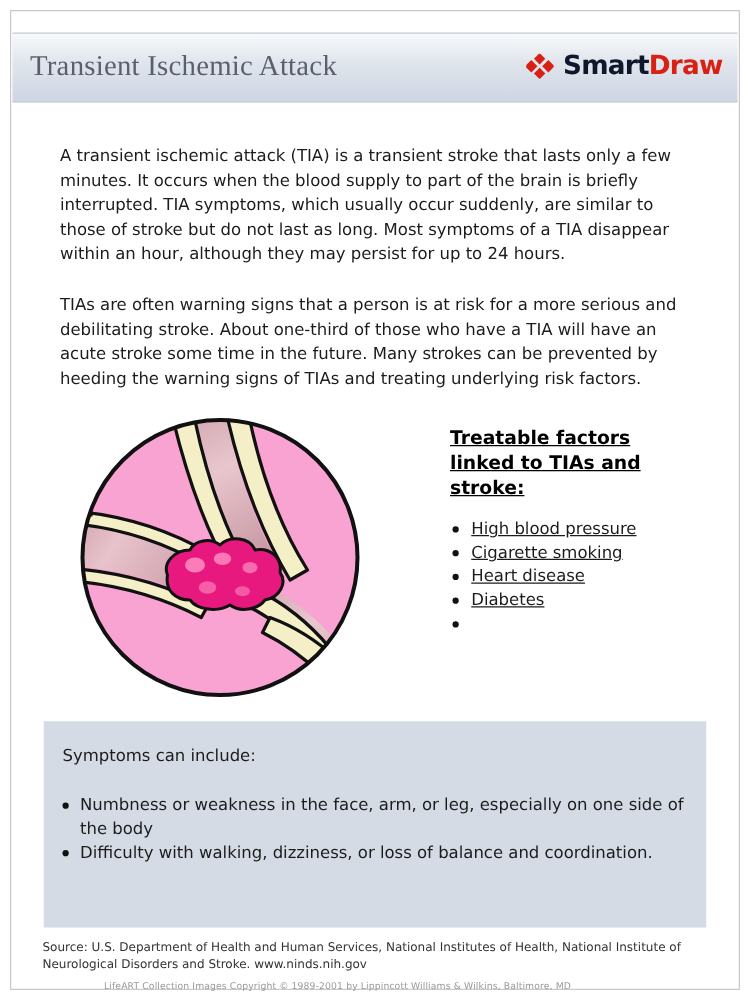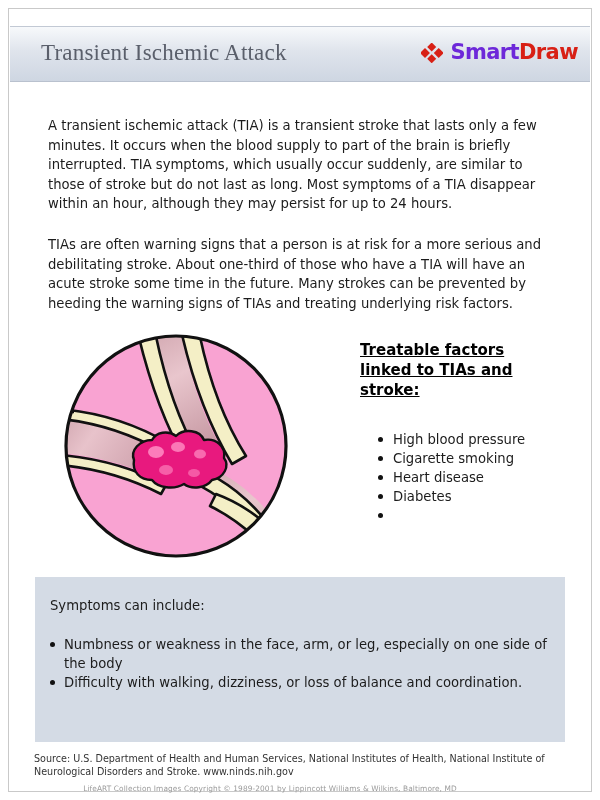--- a/index.html
+++ b/index.html
@@ -51,21 +51,20 @@
   }
   .header-title {
     position: absolute;
     left: 24px;
     top: 40px;
     font-family: "Liberation Serif", "DejaVu Serif", serif;
     font-size: 23px;
     color: #5a5f6b;
     letter-spacing: 0.2px;
     white-space: nowrap;
-    margin-left: 17px;
   }
 
   .logo {
     position: absolute;
     right: 22px;
     top: 42px;
     display: flex;
     align-items: center;
     gap: 7px;
   }
@@ -76,21 +75,21 @@
     flex: 0 0 auto;
   }
   .logo-text {
     font-family: "DejaVu Sans", sans-serif;
     font-size: 21px;
     font-weight: bold;
     letter-spacing: -0.6px;
     line-height: 1;
     white-space: nowrap;
   }
-  .logo-smart { color: #6d28d9; }
+  .logo-smart { color: #0f172a; }
   .logo-draw  { color: #d82015; }
 
   
   .para {
     position: absolute;
     left: 48px;
     width: 506px;
     font-size: 13.2px;
     line-height: 19.6px;
     color: #1c1c1c;
@@ -108,26 +107,27 @@
     font-weight: bold;
     line-height: 20px;
     color: #000000;
     text-decoration: underline;
   }
   .factors-list {
     position: absolute;
     left: 360px;
     top: 414px;
     width: 215px;
-    margin: 16px;
+    margin: 0;
     padding: 0;
     list-style: none;
     font-size: 13.2px;
     line-height: 19px;
     color: #1c1c1c;
+    text-decoration: underline;
   }
   .factors-list li {
     position: relative;
     padding-left: 17px;
     white-space: nowrap;
   }
   .factors-list li .dot,
   .symptom-list li .dot {
     position: absolute;
     left: 2px;

